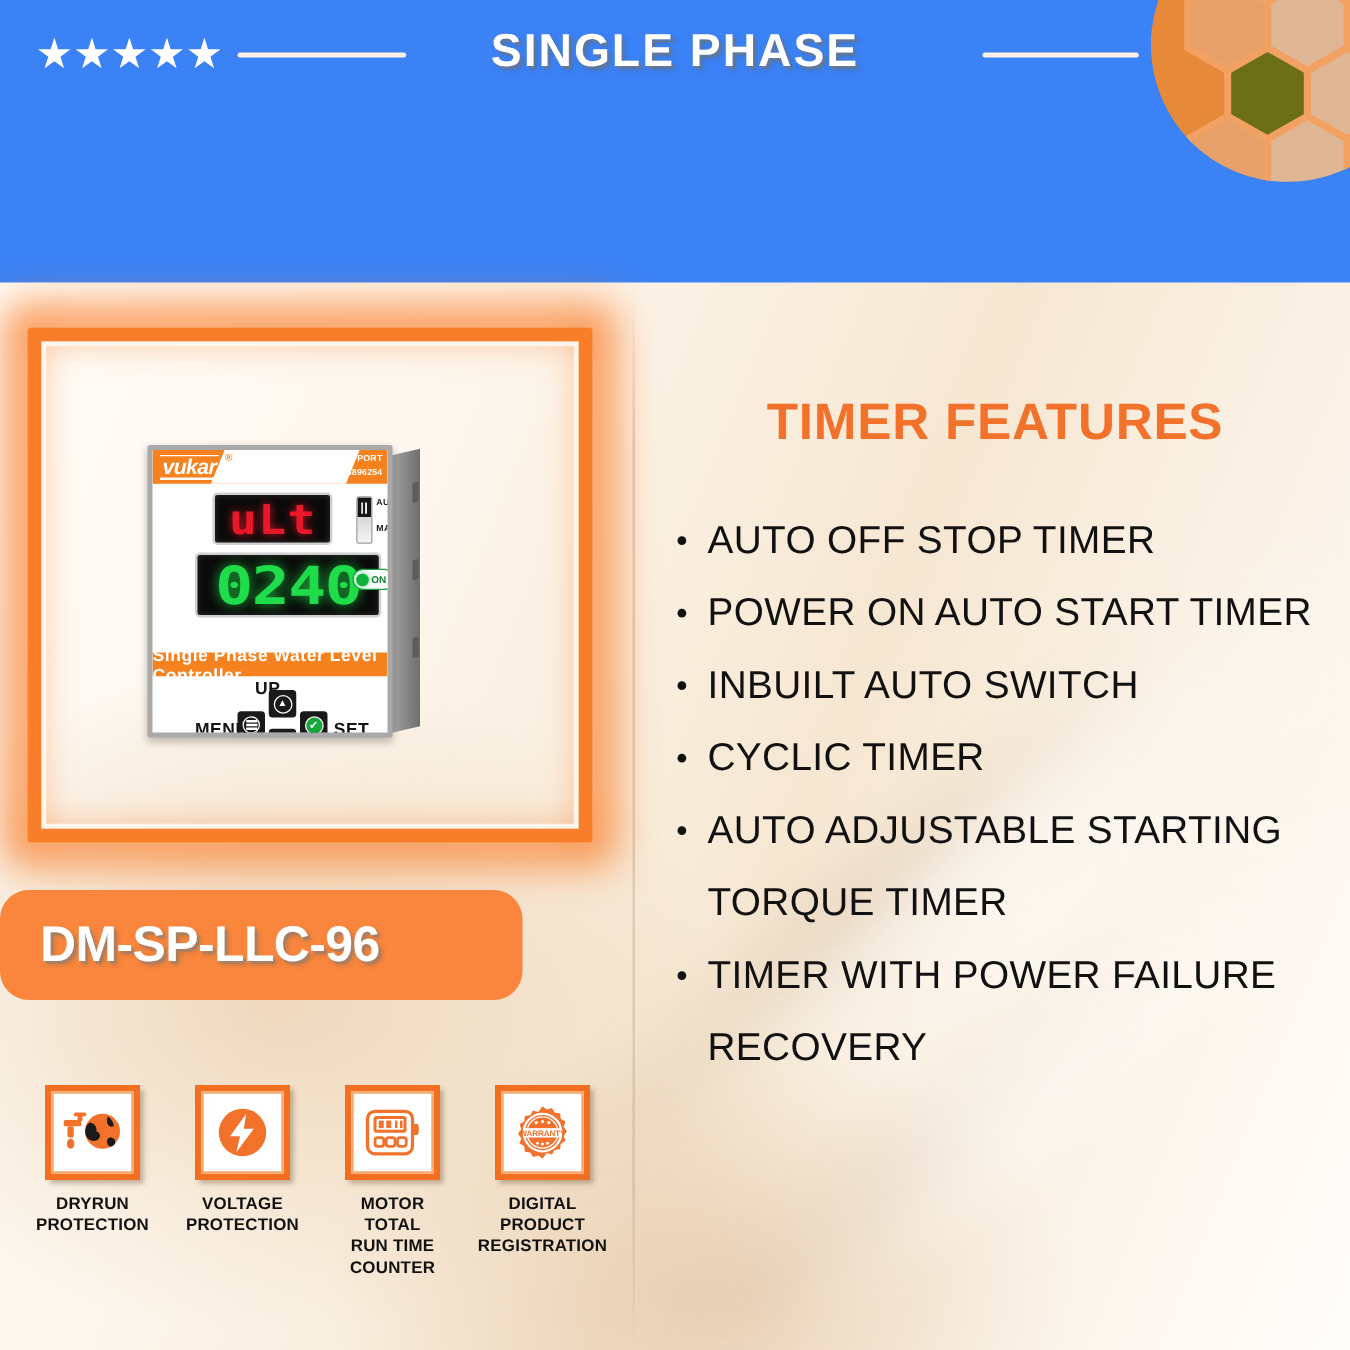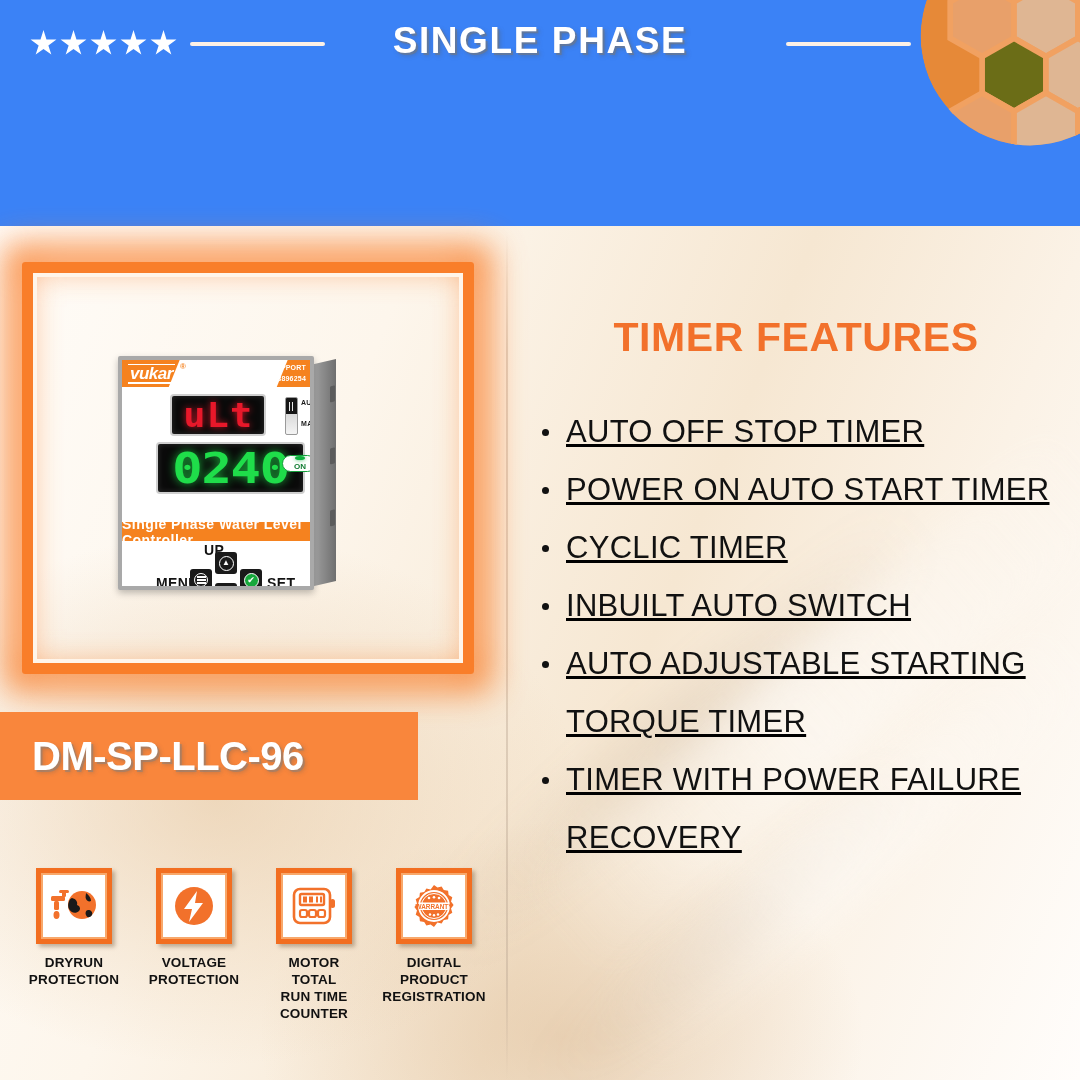--- a/index.html
+++ b/index.html
@@ -272,21 +272,20 @@
     position: absolute;
     left: 160px; top: 68px;
     width: 34px; height: 17px;
     border: 1.5px solid #15a03c;
     border-radius: 9px;
     display: flex;
     align-items: center;
     gap: 2px;
     padding-left: 2px;
     background: #ffffff;
-    flex-direction: column;
   }
   .on-dot {
     width: 10px; height: 10px;
     border-radius: 50%;
     background: #0db23d;
     box-shadow: 0 0 4px rgba(13,178,61,.8);
   }
   .on-txt {
     font-size: 8px;
     font-weight: bold;
@@ -369,20 +368,21 @@
   }
 
   
   .model-badge {
     position: absolute;
     left: 0; top: 712px;
     width: 418px; height: 88px;
     background: #F9863C;
     display: flex;
     align-items: center;
+    border-radius: 23px;
   }
   .model-text {
     margin-left: 32px;
     font-size: 40px;
     font-weight: bold;
     letter-spacing: -.5px;
     color: #ffffff;
     text-shadow: 2px 2px 0 rgba(130,130,130,.5), 3px 3px 4px rgba(90,90,90,.3);
   }
 
@@ -426,21 +426,21 @@
     margin-top: 46px;
   }
   .features-title {
     text-align: center;
     font-size: 41px;
     font-weight: bold;
     color: #F2712B;
     letter-spacing: .6px;
     margin-bottom: 42px;
   }
-  .feat-list { list-style: none; padding-left: 22px; text-decoration: underline; }
+  .feat-list { list-style: none; padding-left: 22px; }
   .feat-item {
     position: relative;
     font-size: 31px;
     line-height: 58px;
     color: #111111;
     letter-spacing: .3px;
     padding-left: 24px;
   }
   .feat-item::before {
     content: "";
@@ -657,20 +657,20 @@
 REGISTRATION</div>
     </div>
 
   </div>
 
   <div class="features">
     <div class="features-title">TIMER FEATURES</div>
     <ul class="feat-list">
       <li class="feat-item">AUTO OFF STOP TIMER</li>
       <li class="feat-item">POWER ON AUTO START TIMER</li>
+      <li class="feat-item">INBUILT AUTO SWITCH</li>
       <li class="feat-item">CYCLIC TIMER</li>
-      <li class="feat-item">INBUILT AUTO SWITCH</li>
       <li class="feat-item">AUTO ADJUSTABLE STARTING TORQUE TIMER</li>
       <li class="feat-item">TIMER WITH POWER FAILURE RECOVERY</li>
     </ul>
   </div>
 
 </div>
 
 </body></html>

